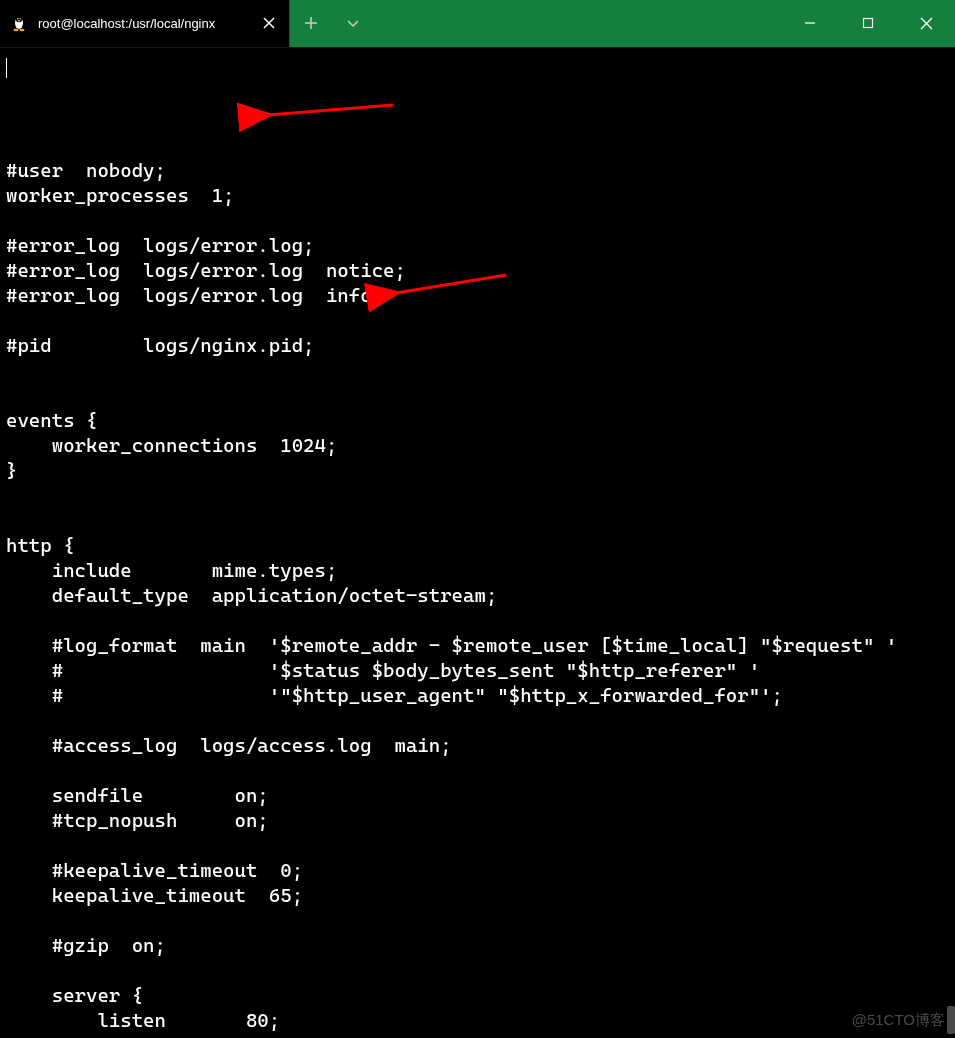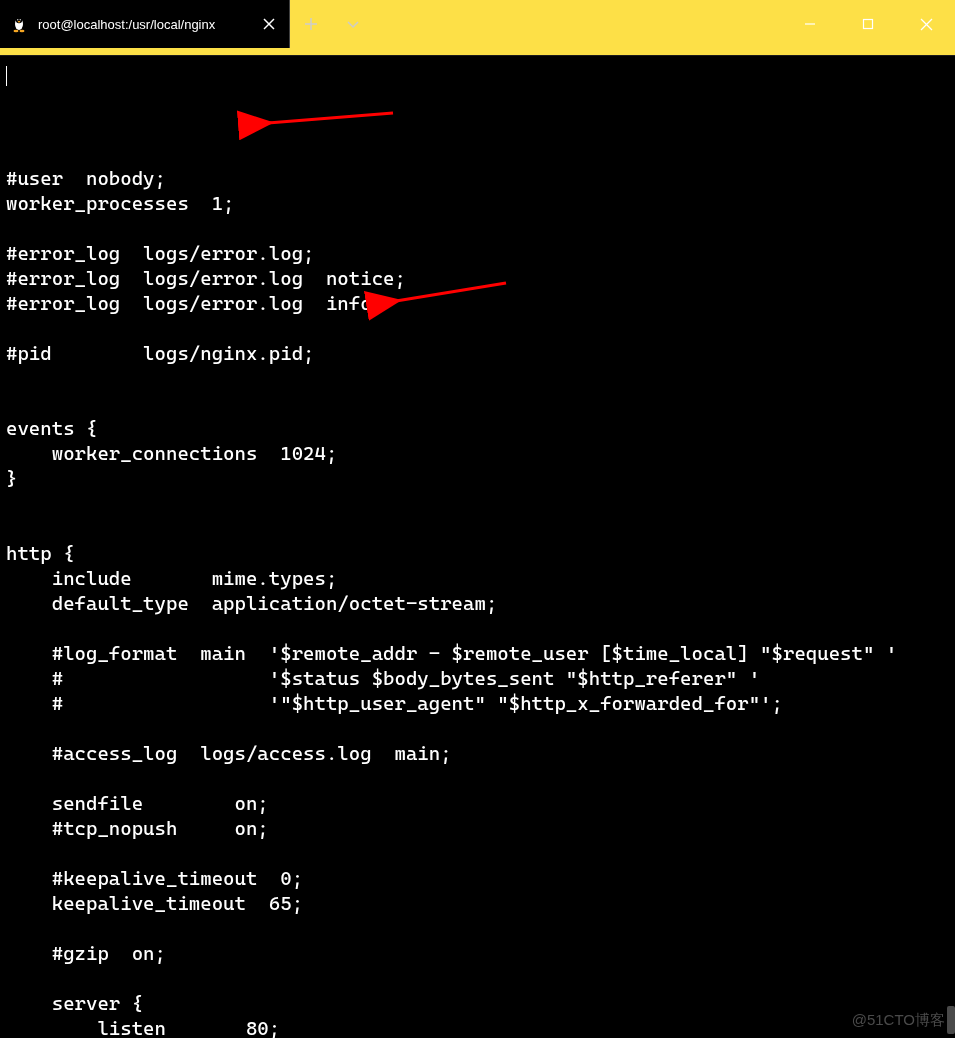--- a/index.html
+++ b/index.html
@@ -9,24 +9,24 @@
     }
     body {
       width: 955px;
       height: 1038px;
       background: #000000;
       font-family: Consolas, 'Courier New', monospace;
       overflow: hidden;
       position: relative;
     }
     .titlebar {
-      height: 56px;
-      background: #fde047;
-      display: flex;
-      align-items: flex-start;
+      height: 48px;
+      background: #15803d;
+      display: flex;
+      align-items: flex-end;
       border-bottom: 1px solid #1a1a1a;
     }
     .tab {
       height: 48px;
       background: #000000;
       display: flex;
       align-items: center;
       padding: 0 10px;
       gap: 10px;
       border-right: 1px solid #404040;

